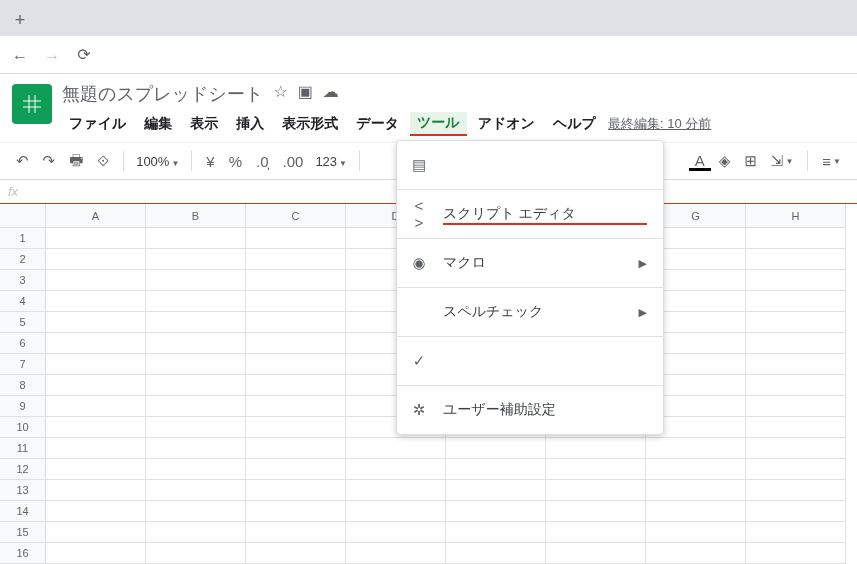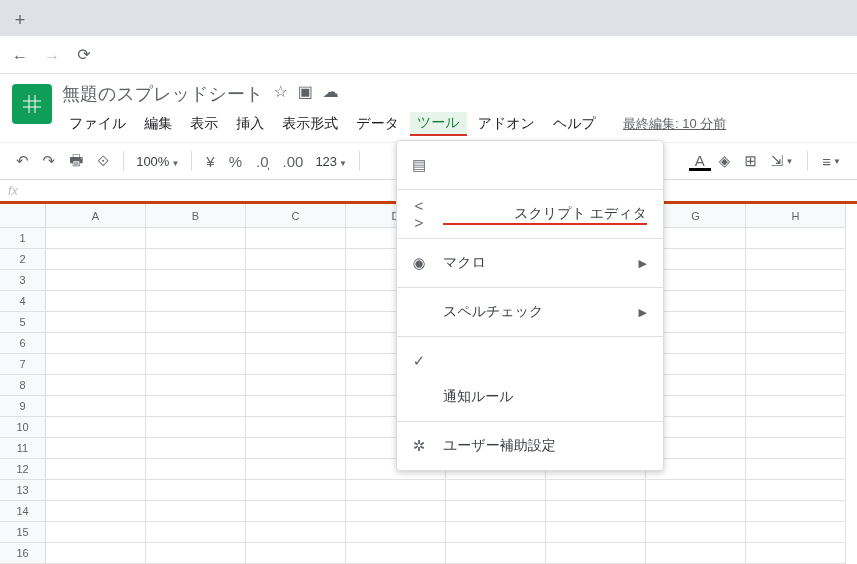--- a/index.html
+++ b/index.html
@@ -24,50 +24,50 @@
 
 
 .app-header { display: flex; align-items: flex-start; padding: 8px 12px 0 12px; gap: 10px; }
 .app-logo { width: 40px; height: 40px; background: #0f9d58; border-radius: 4px; display: flex; align-items: center; justify-content: center; margin-top: 2px; }
 .app-logo svg { width: 22px; height: 22px; fill: #fff; }
 .app-head-right { flex: 1; }
 .doc-title-row { display: flex; align-items: flex-start; gap: 10px; height: 28px; }
 .doc-title { font-size: 18px; color: #5f6368; }
 .title-icon { color: #5f6368; font-size: 16px; }
 .menu-row { display: flex; align-items: center; gap: 4px; height: 28px; font-size: 14px; color: #202124; }
-.menu-item { padding: 2px 7px; }
+.menu-item { padding: 2px 7px; font-weight: bold; }
 .menu-item.active { background: #e6f4ea; color: #188038; border-bottom: 2px solid #d93025; }
-.last-edit { margin-left: 16px; color: #5f6368; text-decoration: underline; font-size: 13px; }
+.last-edit { margin-left: 1px; color: #5f6368; text-decoration: underline; font-size: 13px; }
 
 
 .toolbar { height: 38px; border-top: 1px solid #eee; border-bottom: 1px solid #dadce0; display: flex; align-items: center; padding: 0 10px; gap: 2px; margin-top: 4px; }
 .tb-btn { padding: 4px 6px; color: #5f6368; font-size: 15px; display: flex; align-items: center; }
 .tb-sep { width: 1px; height: 20px; background: #dadce0; margin: 0 6px; }
 .tb-text { font-size: 13px; color: #3c4043; padding: 0 4px; }
 .tb-drop { font-size: 8px; color: #5f6368; margin-left: 2px; }
 
 
-.fx-bar { height: 24px; border-bottom: 3px solid #c2410c; display: flex; align-items: center; padding: 0 8px; }
+.fx-bar { height: 24px; border-bottom: 1px solid #c2410c; display: flex; align-items: center; padding: 0 8px; }
 .fx-label { font-style: italic; color: #bdc1c6; font-size: 13px; }
 
 
 .grid { display: flex; }
 .row-headers { display: flex; flex-direction: column; }
 .corner { width: 46px; height: 24px; background: #f8f9fa; border-right: 1px solid #dadce0; border-bottom: 1px solid #dadce0; }
 .row-h { width: 46px; height: 21px; background: #f8f9fa; border-right: 1px solid #dadce0; border-bottom: 1px solid #e0e0e0; text-align: center; font-size: 11px; color: #5f6368; line-height: 21px; }
 .cols { flex: 1; }
 .col-row { display: flex; height: 24px; }
 .col-h { width: 100px; background: #f8f9fa; border-right: 1px solid #e0e0e0; border-bottom: 1px solid #dadce0; text-align: center; font-size: 11px; color: #5f6368; line-height: 24px; }
 .cell-row { display: flex; height: 21px; }
 .cell { width: 100px; border-right: 1px solid #e0e0e0; border-bottom: 1px solid #e0e0e0; }
 
 
 .dropdown { position: absolute; left: 396px; top: 140px; width: 268px; background: #fff; border: 1px solid #dadce0; box-shadow: 0 2px 6px rgba(0,0,0,0.2); border-radius: 4px; padding: 6px 0; z-index: 100; }
 .dd-item { display: flex; align-items: center; height: 36px; padding: 0 16px 0 12px; gap: 14px; font-size: 14px; color: #3c4043; }
-.dd-item.highlight .dd-label { border-bottom: 2px solid #d93025; padding-top: 2px; text-align: right; }
+.dd-item.highlight .dd-label { border-bottom: 2px solid #d93025; padding-top: 2px; }
 .dd-icon { width: 20px; text-align: center; color: #5f6368; font-size: 15px; }
 .dd-label { flex: 1; }
 .dd-arrow { color: #5f6368; font-size: 11px; }
 .dd-sep { height: 1px; background: #e0e0e0; margin: 6px 0; }
 
 svg.grid-lines line { stroke: #fff; stroke-width: 1; }
 </style>
 </head>
 <body>
 
@@ -356,22 +356,18 @@
     <div class="dd-sep"></div>
     <div class="dd-item">
       <span class="dd-icon"></span>
       <span class="dd-label">スペルチェック</span>
       <span class="dd-arrow">▶</span>
     </div>
     <div class="dd-sep"></div>
     <div class="dd-item">
       <span class="dd-icon">✓</span>
     </div>
-    <div class="dd-item">
-      <span class="dd-icon"></span>
-      <span class="dd-label">通知ルール</span>
-    </div>
     <div class="dd-sep"></div>
     <div class="dd-item">
       <span class="dd-icon">✲</span>
       <span class="dd-label">ユーザー補助設定</span>
     </div>
   </div>
 
 </body></html>

